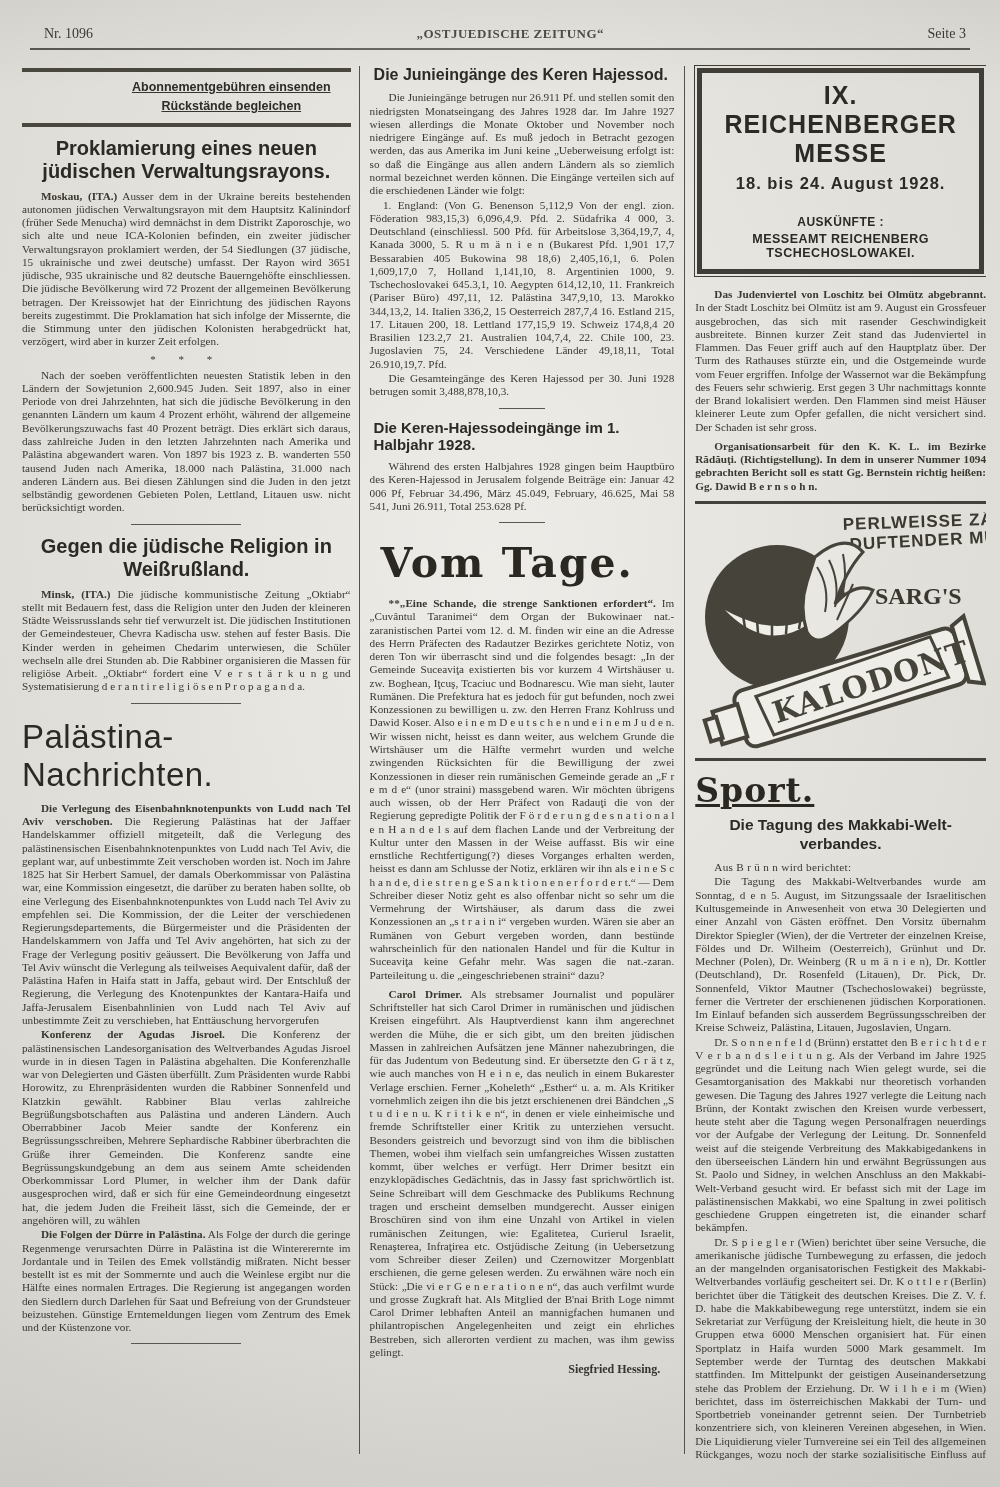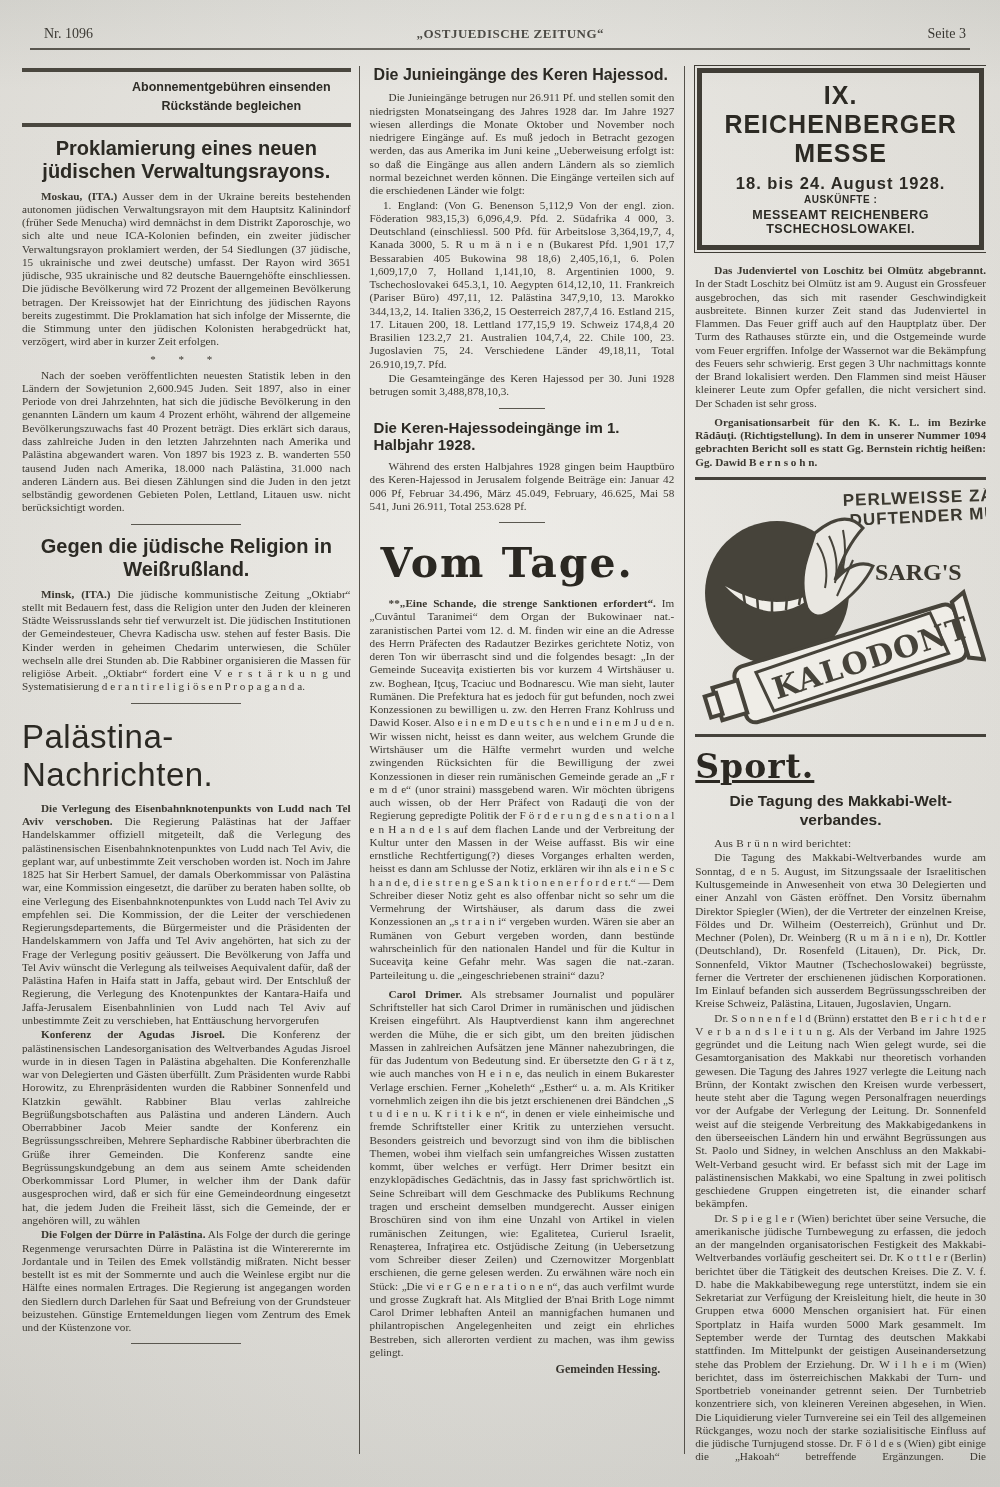--- a/index.html
+++ b/index.html
@@ -36,30 +36,30 @@
         letter-spacing:2px;color:#2b2822;margin:16px 11px 10px;}
   .sporthead{font-family:"DejaVu Serif",serif;font-weight:bold;font-size:33px;
         letter-spacing:1px;color:#2b2822;margin:10px 0 2px;text-decoration:underline;}
   .sep{border-top:1.3px solid #5a574f;width:110px;margin:9px auto 8px;}
   .sep-dash{border-top:1.3px solid #5a574f;width:46px;margin:9px auto 8px;}
   .stars{text-align:center;letter-spacing:10px;font-size:11px;margin:4px 0;}
   .thick-rule{border-top:3.5px solid #45423b;margin:8px 0;}
   .sig{text-align:right;font-weight:bold;font-size:12px;padding-right:14px;margin-top:3px;}
   
   .notice{border-top:4px solid #4a473f;border-bottom:4px solid #4a473f;
-        padding:6px 0 7px 90px;margin:4px 0 9px;}
+        padding:6px 0 7px 90px;margin:4px 0 9px;text-decoration:underline;}
   .notice div{font-family:"Liberation Sans",sans-serif;font-weight:bold;font-size:12.5px;
         text-align:center;line-height:1.5;color:#2e2c26;}
   
   .messe{border:5px solid #403d36;outline:1.5px solid #403d36;outline-offset:2px;
         margin:4px 2px 14px;padding:8px 4px 9px;text-align:center;
         font-family:"Liberation Sans",sans-serif;color:#2c2a24;}
   .messe .l1{font-size:25px;font-weight:bold;letter-spacing:1px;}
   .messe .l2{font-size:16.5px;font-weight:bold;margin-top:6px;letter-spacing:1px;}
-  .messe .l3{font-size:10px;font-weight:bold;margin-top:1px;letter-spacing:.5px;}
+  .messe .l3{font-size:12px;font-weight:bold;margin-top:22px;letter-spacing:.5px;}
   .messe .l4{font-size:12.5px;font-weight:bold;margin-top:3px;letter-spacing:.5px;}
   
   .kalo{position:relative;height:238px;margin:2px 0;}
   .sport-sub{font-family:"Liberation Sans",sans-serif;font-weight:bold;font-size:15.5px;
         text-align:center;line-height:1.2;color:#2c2a24;margin:6px 6px 8px;}
   .intro{text-indent:1.7em;letter-spacing:.3px;}
 </style>
 </head>
 <body>
 
@@ -120,21 +120,21 @@
       <div class="bt">
         <p>Während des ersten Halbjahres 1928 gingen beim Hauptbüro des Keren-Hajessod in Jerusalem folgende Beiträge ein: Januar 42 006 Pf, Februar 34.496, März 45.049, February, 46.625, Mai 58 541, Juni 26.911, Total 253.628 Pf.</p>
       </div>
       <div class="sep-dash"></div>
 
       <div class="disphead">Vom Tage.</div>
       <div class="bt">
         <p><span class="lead">**„Eine Schande, die strenge Sanktionen erfordert“.</span><span> Im „Cuvântul Taranimei“ dem Organ der Bukowinaer nat.-zaranistischen Partei vom 12. d. M. finden wir eine an die Adresse des Herrn Präfecten des Radautzer Bezirkes gerichtete Notiz, von deren Ton wir überrascht sind und die folgendes besagt: „In der Gemeinde Suceaviţa existierten bis vor kurzem 4 Wirtshäuser u. zw. Boghean, Iţcuş, Tcaciuc und Bodnarescu. Wie man sieht, lauter Rumänen. Die Prefektura hat es jedoch für gut befunden, noch zwei Konzessionen zu bewilligen u. zw. den Herren Franz Kohlruss und Dawid Koser. Also e i n e m  D e u t s c h e n und e i n e m  J u d e n. Wir wissen nicht, heisst es dann weiter, aus welchem Grunde die Wirtshäuser um die Hälfte vermehrt wurden und welche zwingenden Rücksichten für die Bewilligung der zwei Konzessionen in dieser rein rumänischen Gemeinde gerade an „F r e m d e“ (unor straini) massgebend waren. Wir möchten übrigens auch wissen, ob der Herr Präfect von Radauţi die von der Regierung gepredigte Politik der F ö r d e r u n g  d e s  n a t i o n a l e n  H a n d e l s auf dem flachen Lande und der Verbreitung der Kultur unter den Massen in der Weise auffasst. Bis wir eine ernstliche Rechtfertigung(?) dieses Vorganges erhalten werden, heisst es dann am Schlusse der Notiz, erklären wir ihn als e i n e  S c h a n d e,  d i e  s t r e n g e  S a n k t i o n e n  e r f o r d e r t.“ — Dem Schreiber dieser Notiz geht es also offenbar nicht so sehr um die Vermehrung der Wirtshäuser, als darum dass die zwei Konzessionen an „s t r a i n i“ vergeben wurden. Wären sie aber an Rumänen von Geburt vergeben worden, dann bestünde wahrscheinlich für den nationalen Handel und für die Kultur in Suceaviţa keine Gefahr mehr. Was sagen die nat.-zaran. Parteileitung u. die „eingeschriebenen straini“ dazu?</span></p>
         <p style="margin-top:6px;"><span class="lead">Carol Drimer.</span><span> Als strebsamer Journalist und populärer Schriftsteller hat sich Carol Drimer in rumänischen und jüdischen Kreisen eingeführt. Als Hauptverdienst kann ihm angerechnet werden die Mühe, die er sich gibt, um den breiten jüdischen Massen in zahlreichen Aufsätzen jene Männer nahezubringen, die für das Judentum von Bedeutung sind. Er übersetzte den G r ä t z, wie auch manches von H e i n e, das neulich in einem Bukarester Verlage erschien. Ferner „Koheleth“ „Esther“ u. a. m. Als Kritiker vornehmlich zeigen ihn die bis jetzt erschienenen drei Bändchen „S t u d i e n u. K r i t i k e n“, in denen er viele einheimische und fremde Schriftsteller einer Kritik zu unterziehen versucht. Besonders geistreich und bevorzugt sind von ihm die biblischen Themen, wobei ihm vielfach sein umfangreiches Wissen zustatten kommt, über welches er verfügt. Herr Drimer besitzt ein enzyklopädisches Gedächtnis, das in Jassy fast sprichwörtlich ist. Seine Schreibart will dem Geschmacke des Publikums Rechnung tragen und erscheint demselben mundgerecht. Ausser einigen Broschüren sind von ihm eine Unzahl von Artikel in vielen rumänischen Zeitungen, wie: Egalitetea, Curierul Israelit, Renaşterea, Infraţirea etc. Ostjüdische Zeitung (in Uebersetzung vom Schreiber dieser Zeilen) und Czernowitzer Morgenblatt erschienen, die gerne gelesen werden. Zu erwähnen wäre noch ein Stück: „Die vi e r  G e n e r a t i o n e n“, das auch verfilmt wurde und grosse Zugkraft hat. Als Mitglied der B'nai Brith Loge nimmt Carol Drimer lebhaften Anteil an mannigfachen humanen und philantropischen Angelegenheiten und zeigt ein ehrliches Bestreben, sich allerorten verdient zu machen, was ihm gewiss gelingt.</span></p>
       </div>
-      <div class="sig">Gemeinden Hessing.</div>
+      <div class="sig">Siegfried Hessing.</div>
     </div>
 
     <div class="vdiv"></div>
 
     <div class="col col3">
       <div class="messe">
         <div class="l1">IX. REICHENBERGER MESSE</div>
         <div class="l2">18. bis 24. August 1928.</div>
         <div class="l3">AUSKÜNFTE :</div>
         <div class="l4">MESSEAMT REICHENBERG TSCHECHOSLOWAKEI.</div>

